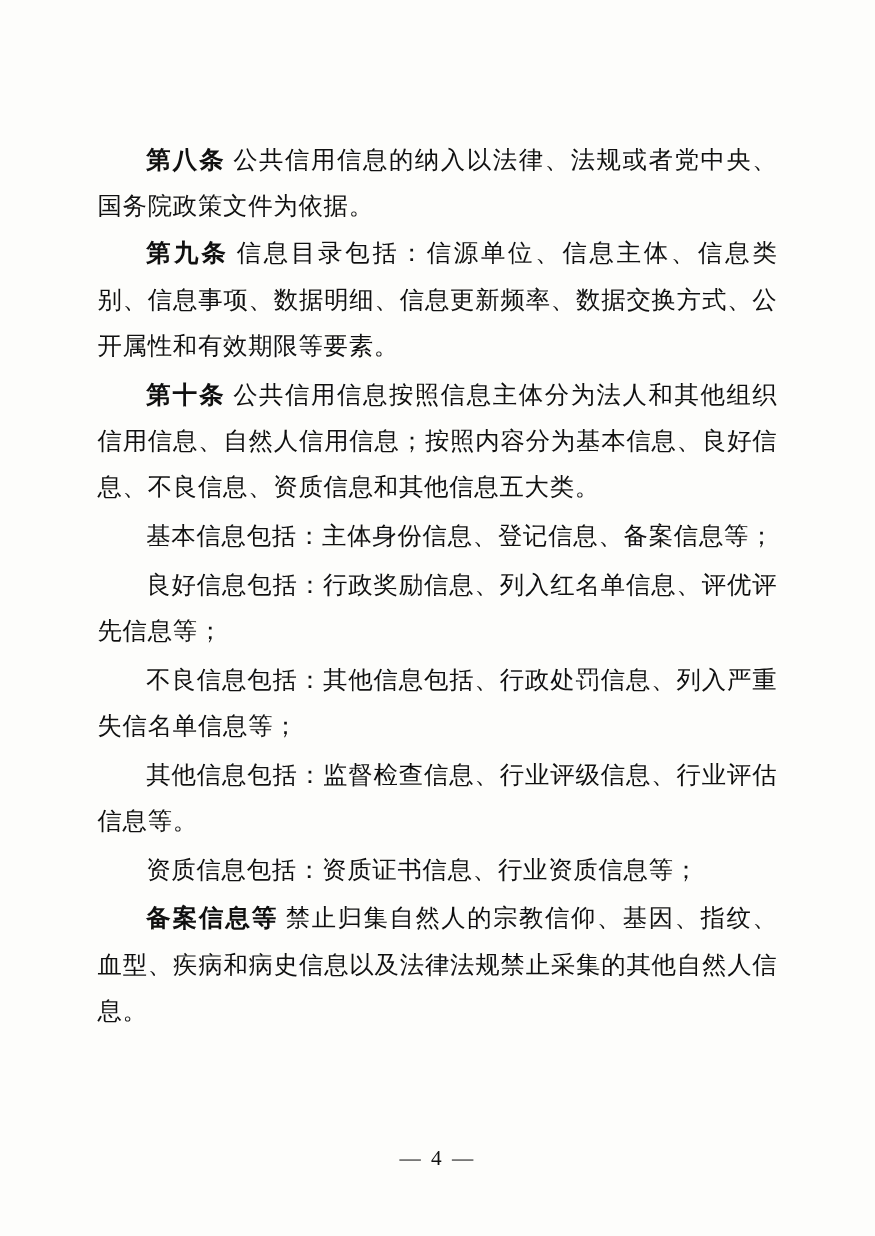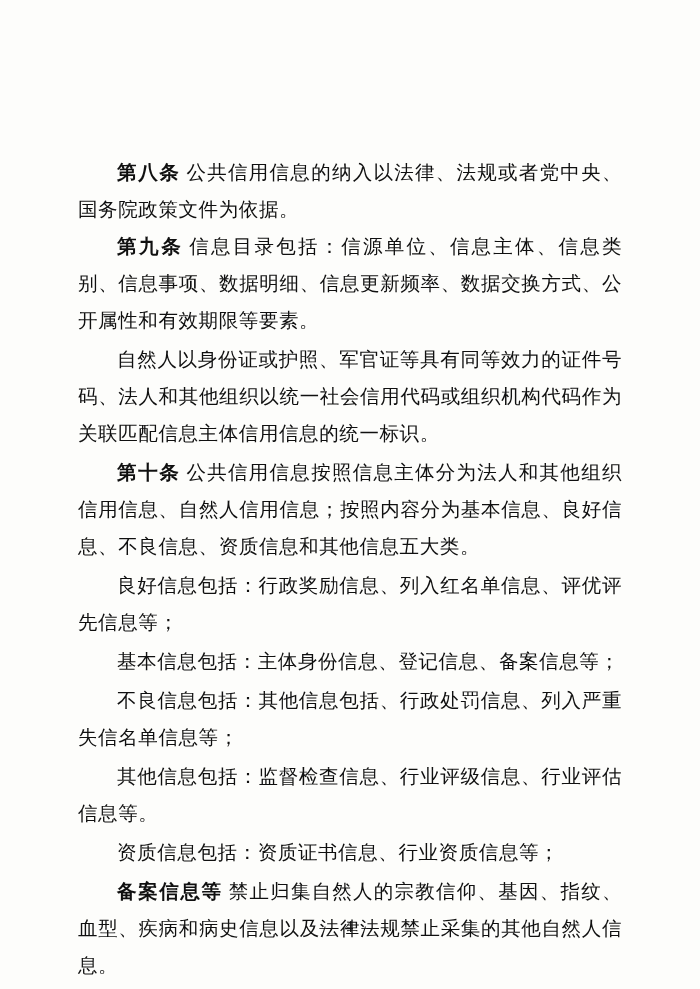--- a/index.html
+++ b/index.html
@@ -23,21 +23,20 @@
     height: 989px;
     box-sizing: border-box;
     padding: 110px 78px 0 78px;
   }
   .body-text {
     font-size: 19.5px;
     line-height: 37px;
     letter-spacing: 0.6px;
     text-align: justify;
     text-justify: inter-ideograph;
-    margin-top: 44px;
   }
   .para {
     margin: 0 0 0 0;
     text-indent: 2em;
     font-size: 19.5px;
     line-height: 37px;
     letter-spacing: 0.6px;
     text-align: justify;
     text-justify: inter-ideograph;
   }
@@ -67,27 +66,26 @@
 </head>
 <body>
 
 <div class="page">
   <div class="body-text">
 
     <p class="para"><span class="art-label">第八条</span><span>公共信用信息的纳入以法律、法规或者党中央、国务院政策文件为依据。</span></p>
 
     <p class="para gap"><span class="art-label">第九条</span><span>信息目录包括：信源单位、信息主体、信息类别、信息事项、数据明细、信息更新频率、数据交换方式、公开属性和有效期限等要素。</span></p>
 
-    <p class="para gap"><span>自然人以身份证或护照、军官证等具有同等效力的证件号码、法人和其他组织以统一社会信用代码或组织机构代码作为关联匹配信息主体信用信息的统一标识。</span></p>
 
     <p class="para gap"><span class="art-label">第十条</span><span>公共信用信息按照信息主体分为法人和其他组织信用信息、自然人信用信息；按照内容分为基本信息、良好信息、不良信息、资质信息和其他信息五大类。</span></p>
 
+    <p class="para gap"><span>基本信息包括：主体身份信息、登记信息、备案信息等；</span></p>
+
     <p class="para gap"><span>良好信息包括：行政奖励信息、列入红名单信息、评优评先信息等；</span></p>
-
-    <p class="para gap"><span>基本信息包括：主体身份信息、登记信息、备案信息等；</span></p>
 
     <p class="para gap"><span>不良信息包括：其他信息包括、行政处罚信息、列入严重失信名单信息等；</span></p>
 
     <p class="para gap"><span>其他信息包括：监督检查信息、行业评级信息、行业评估信息等。</span></p>
 
     <p class="para gap"><span>资质信息包括：资质证书信息、行业资质信息等；</span></p>
 
     <p class="para gap"><span class="art-label">备案信息等</span><span>禁止归集自然人的宗教信仰、基因、指纹、血型、疾病和病史信息以及法律法规禁止采集的其他自然人信息。</span></p>
 
   </div>

